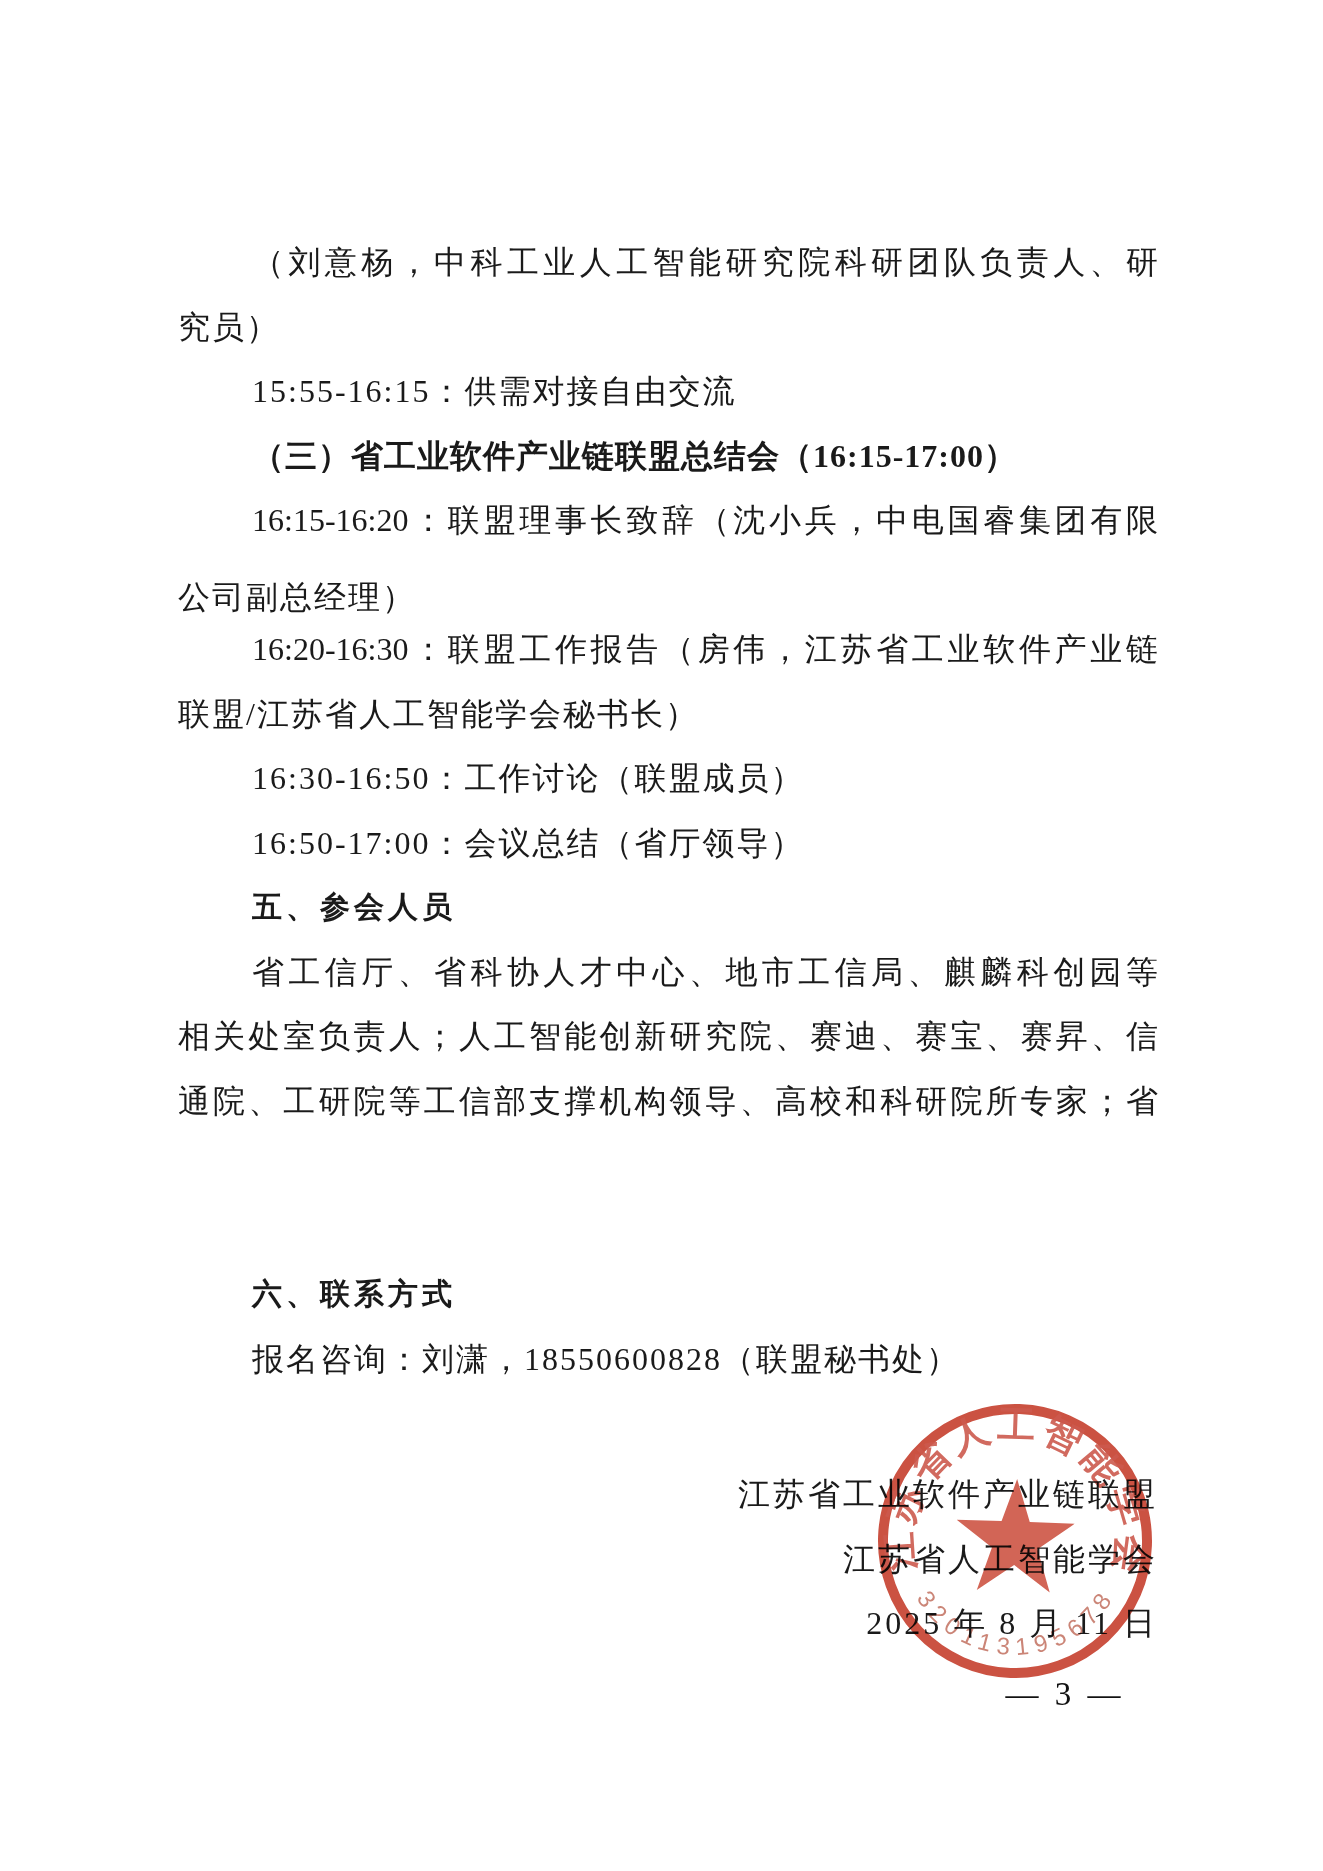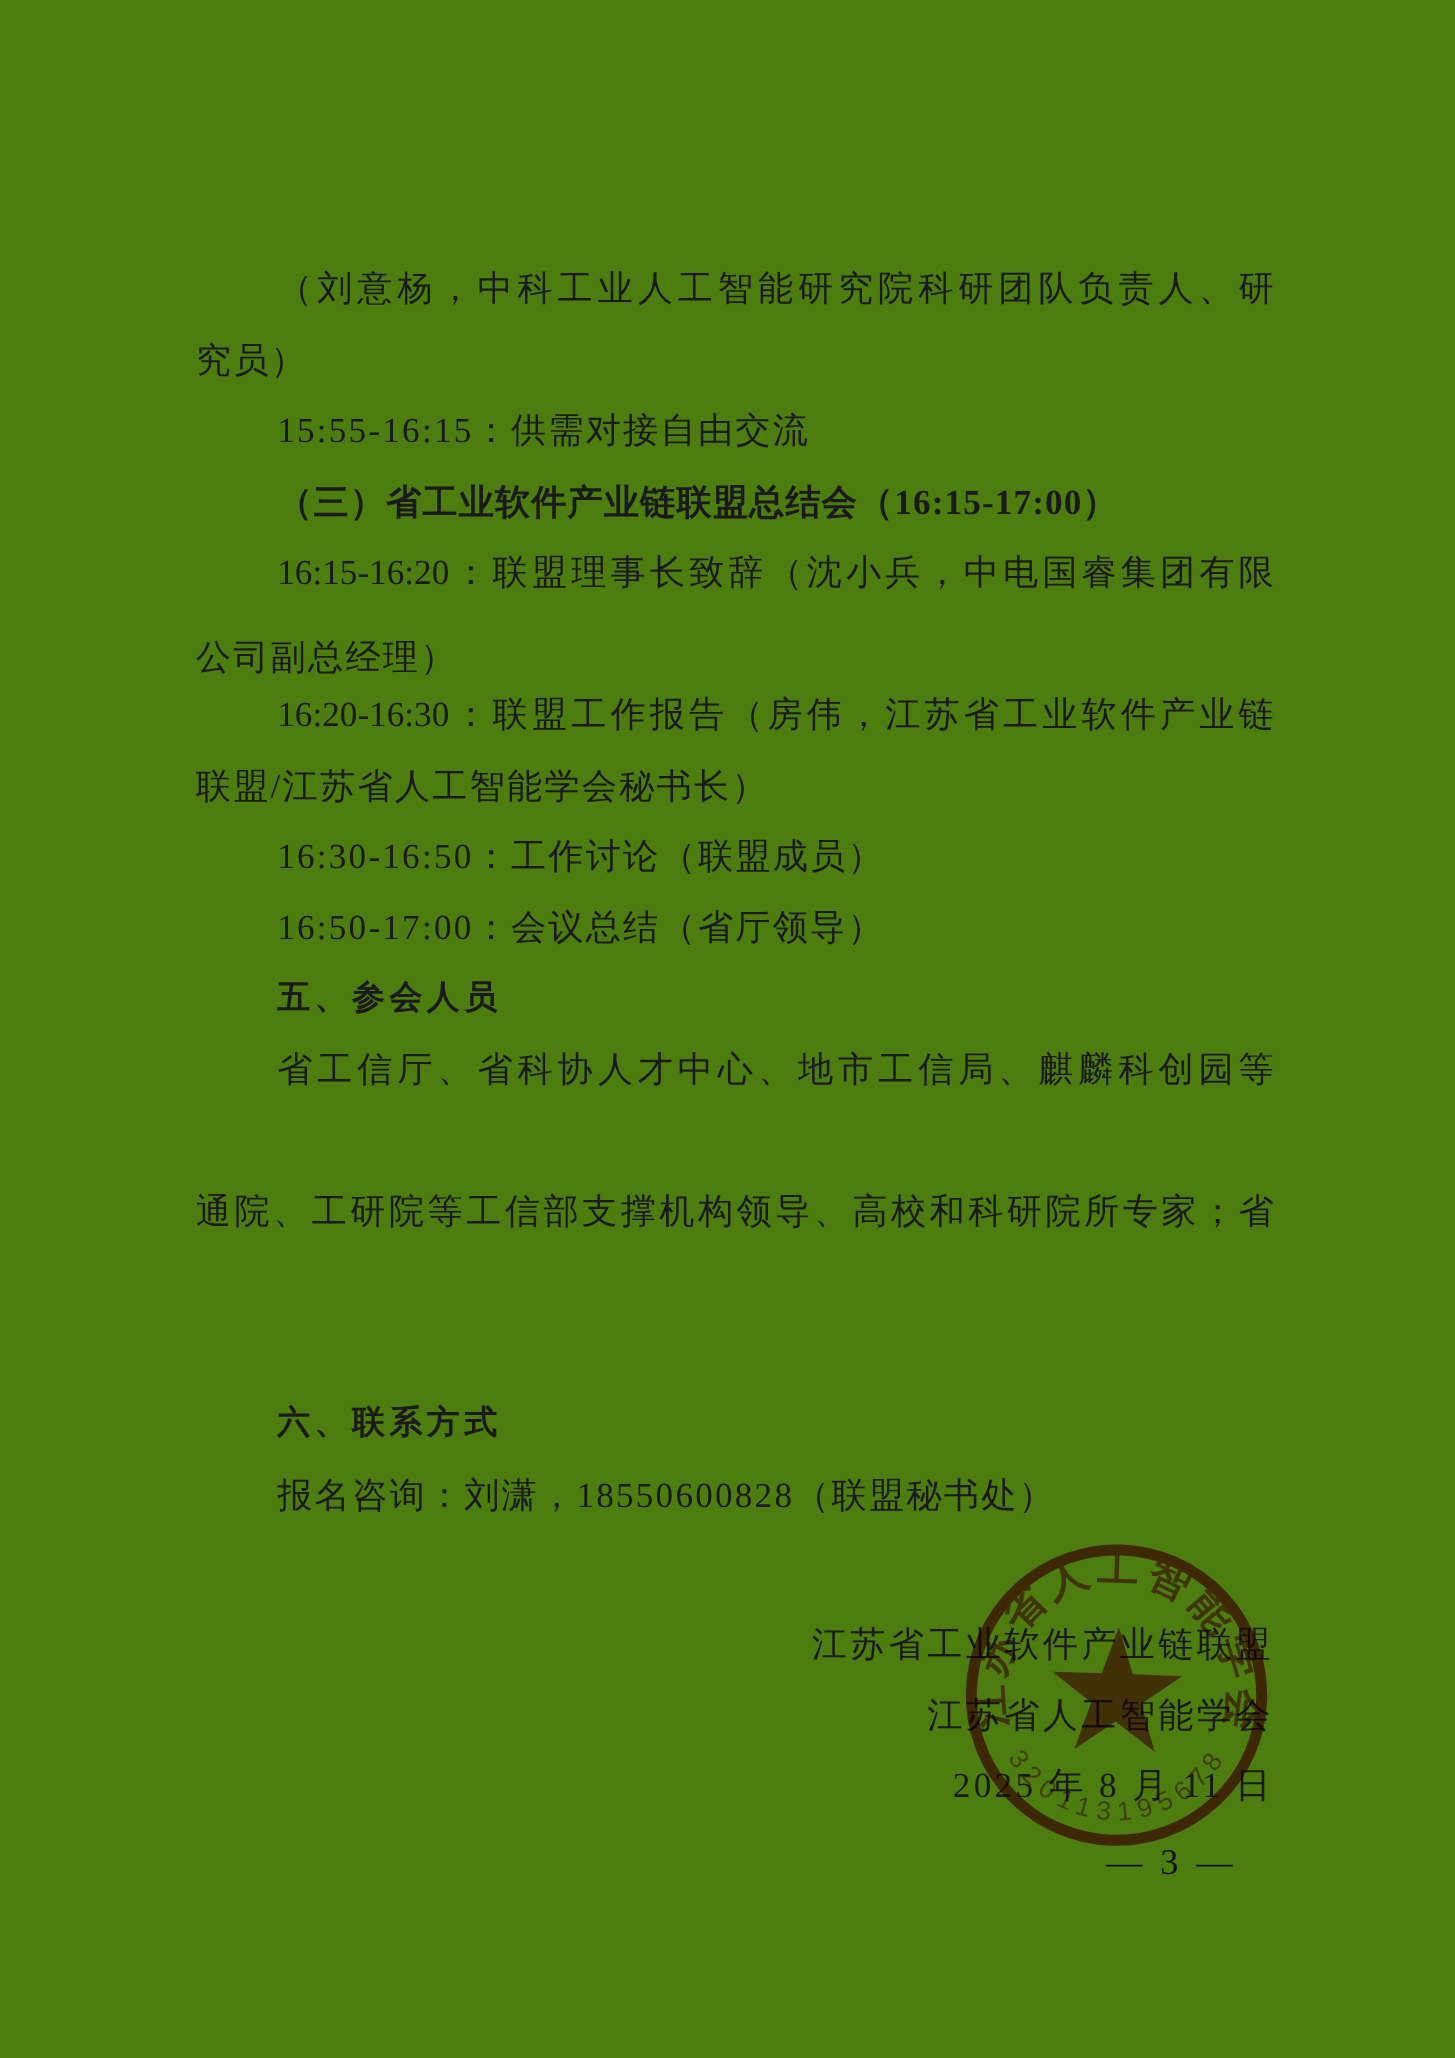--- a/index.html
+++ b/index.html
@@ -1,20 +1,20 @@
 <!DOCTYPE html>
 <html><head>
 <meta charset="utf-8">
 <style>
   html, body { margin: 0; padding: 0; background: #888; }
   .page {
     position: relative;
     width: 1323px;
     height: 1871px;
-    background: #4d7c0f;
+    background: #ffffff;
     margin: 0 auto;
     overflow: hidden;
     font-family: "Liberation Serif", "DejaVu Serif", serif;
     color: #1a1a1a;
   }
   .doc-body {
     position: absolute;
     left: 178px;
     top: 0;
     width: 980px;
@@ -103,20 +103,21 @@
       <div class="line body indent" style="top: 359px;">15:55-16:15：供需对接自由交流</div>
       <div class="line subheading indent" style="top: 423.5px;">（三）省工业软件产业链联盟总结会（16:15-17:00）</div>
       <div class="line body indent justify" style="top: 488px;">16:15-16:20：联盟理事长致辞（沈小兵，中电国睿集团有限</div>
       <div class="line body" style="top: 565px;">公司副总经理）</div>
       <div class="line body indent justify" style="top: 617px;">16:20-16:30：联盟工作报告（房伟，江苏省工业软件产业链</div>
       <div class="line body" style="top: 681.5px;">联盟/江苏省人工智能学会秘书长）</div>
       <div class="line body indent" style="top: 746px;">16:30-16:50：工作讨论（联盟成员）</div>
       <div class="line body indent" style="top: 810.5px;">16:50-17:00：会议总结（省厅领导）</div>
       <div class="line heading indent" style="top: 875px;">五、参会人员</div>
       <div class="line body indent justify" style="top: 939.5px;">省工信厅、省科协人才中心、地市工信局、麒麟科创园等</div>
+      <div class="line body justify" style="top: 1004px;">相关处室负责人；人工智能创新研究院、赛迪、赛宝、赛昇、信</div>
       <div class="line body justify" style="top: 1068.5px;">通院、工研院等工信部支撑机构领导、高校和科研院所专家；省</div>
       <div class="line heading indent" style="top: 1262px;">六、联系方式</div>
       <div class="line body indent" style="top: 1326.5px;">报名咨询：刘潇，18550600828（联盟秘书处）</div>
     </div>
 
   <div class="signature-block" id="sig-block">
       <div class="sig-line">江苏省工业软件产业链联盟</div>
       <div class="sig-line">江苏省人工智能学会</div>
       <div class="sig-line">2025 年 8 月 11 日</div>
     </div>

